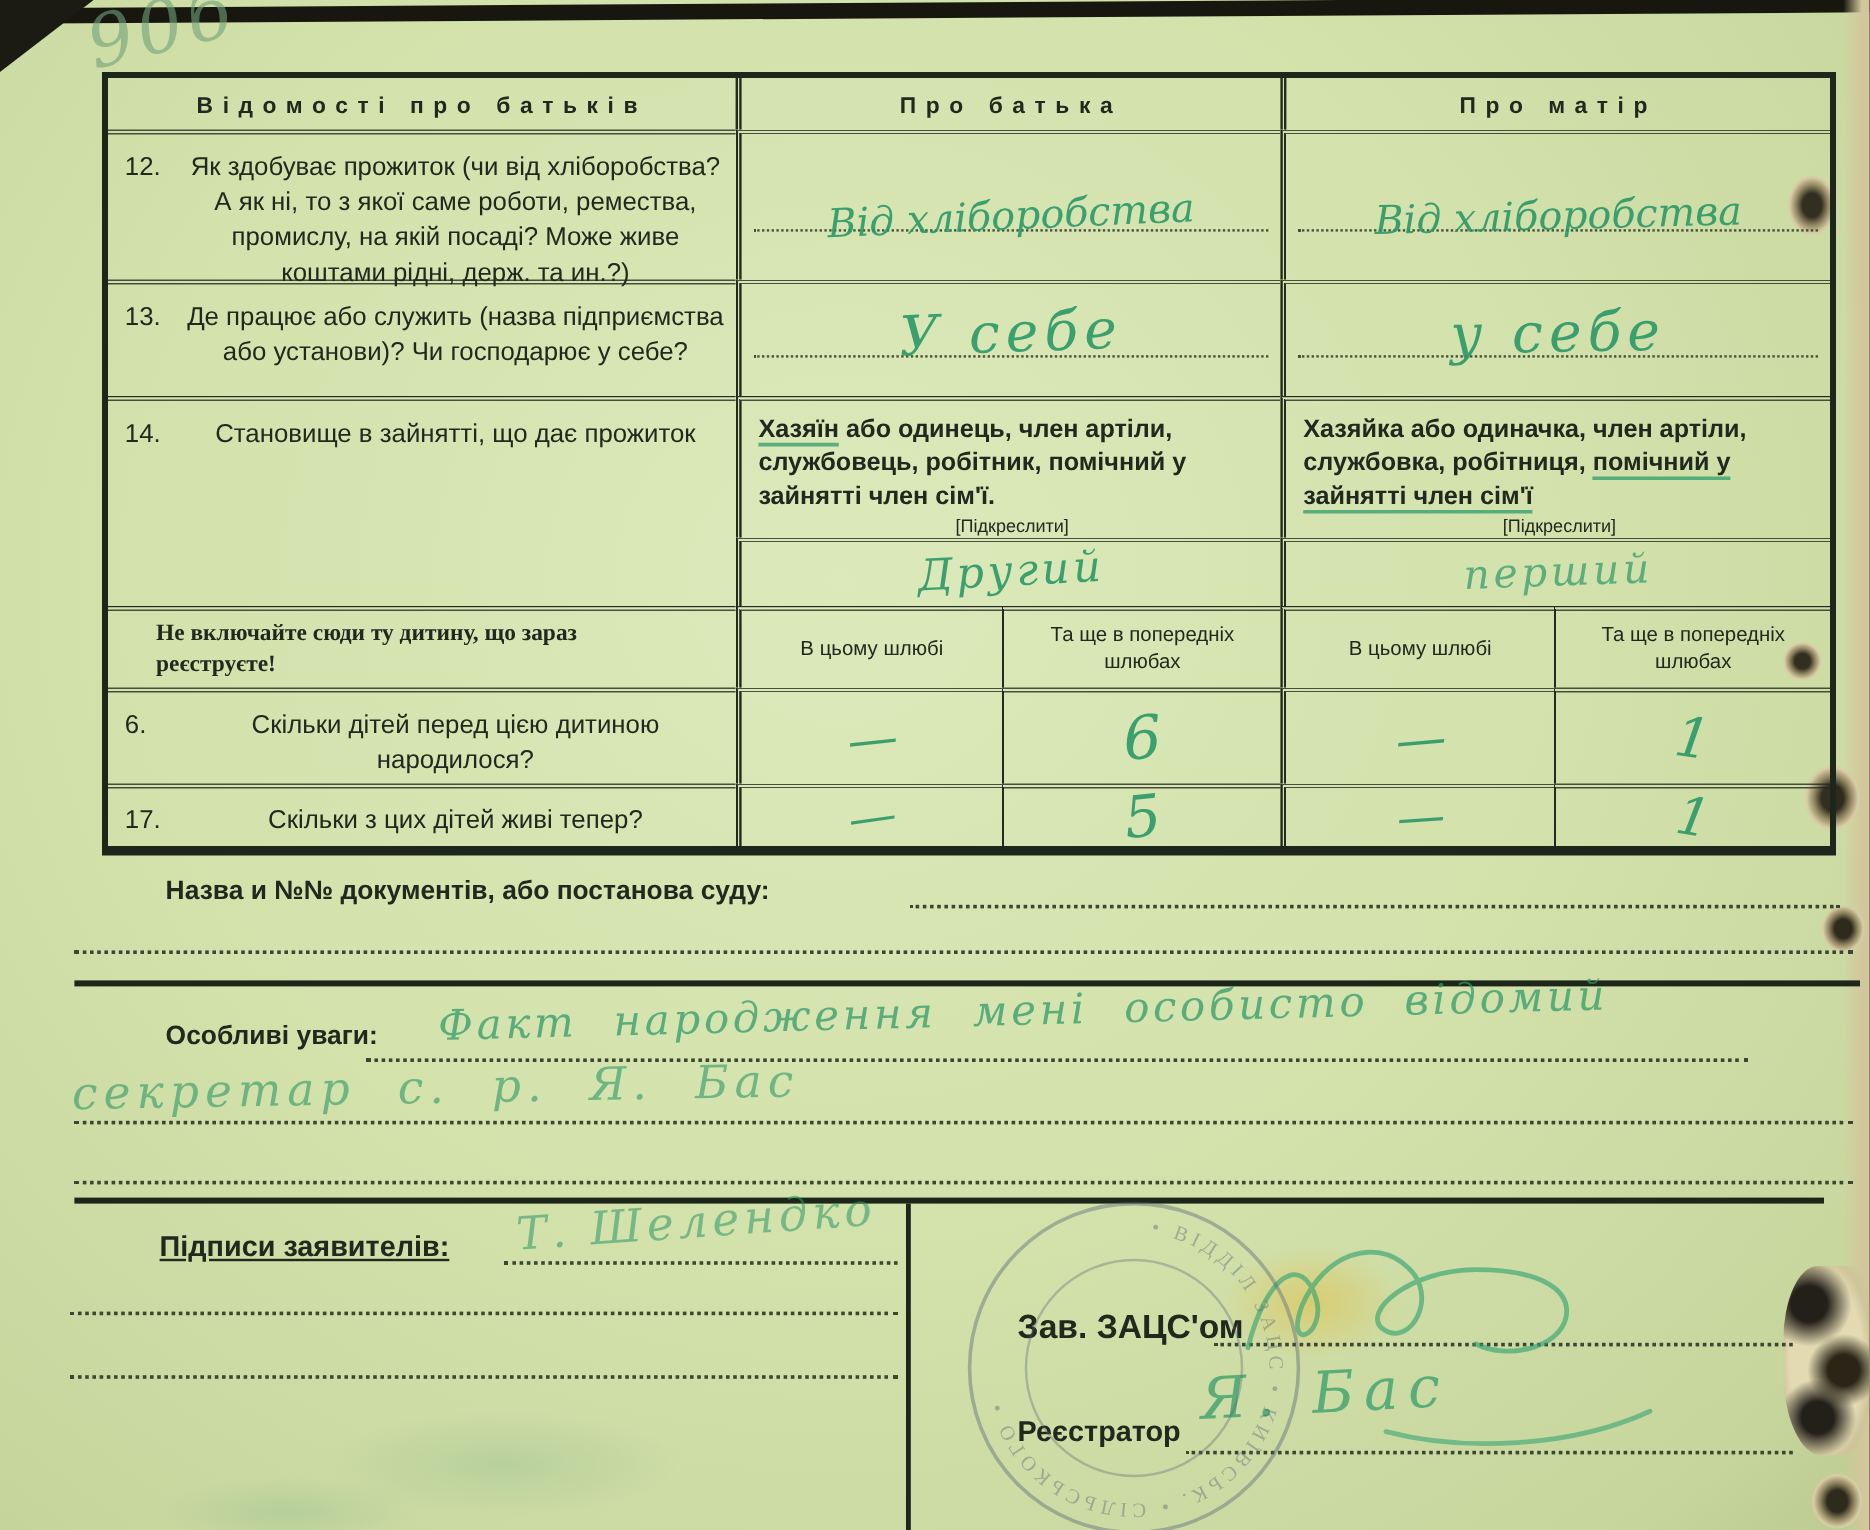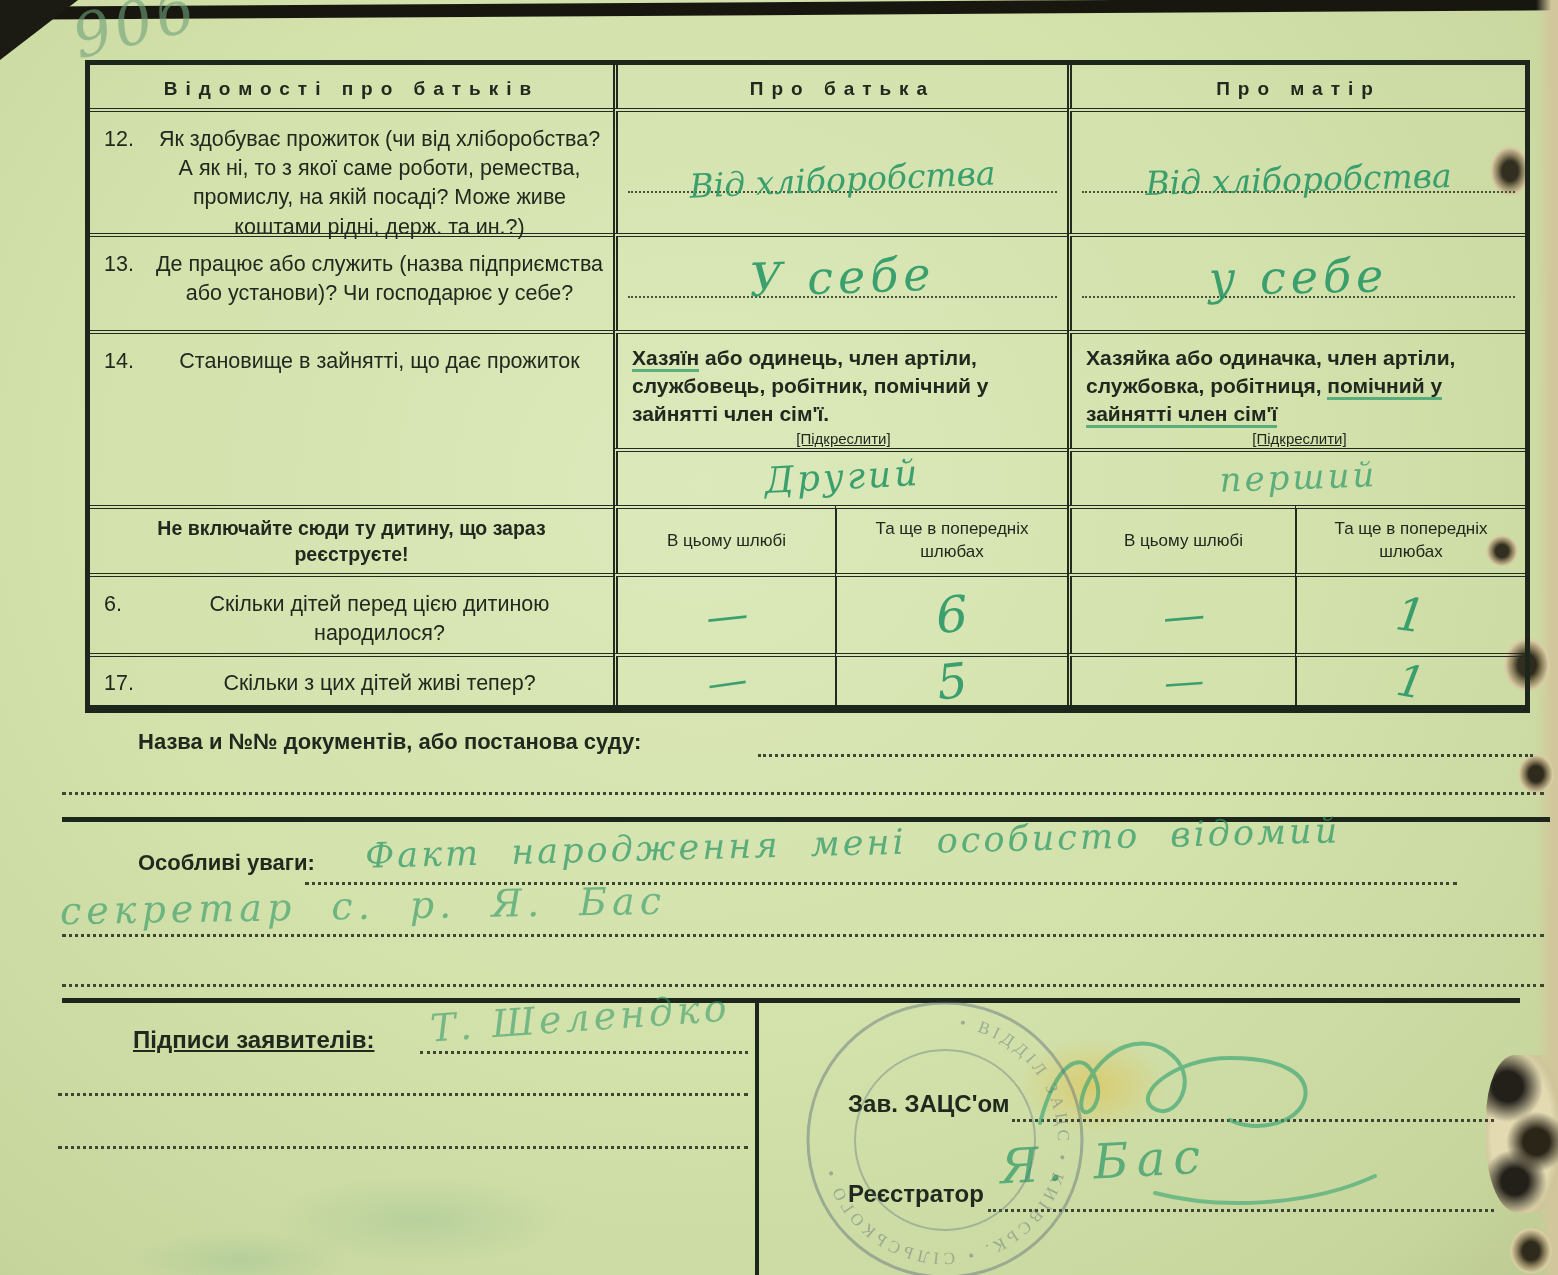--- a/index.html
+++ b/index.html
@@ -32,22 +32,22 @@
   .sp2a{grid-column:2 / span 2;} .sp2b{grid-column:4 / span 2;}
   .b-main{border-left:5px double #222b1f;} .b-thin{border-left:2px solid #222b1f;}
   .b-top{border-top:4px double #222b1f;}
   .hdr{display:flex;align-items:center;justify-content:center;font-weight:bold;font-size:19px;letter-spacing:.42em;padding-top:4px;}
   .lbl{display:flex;gap:6px;padding:13px 8px 6px 14px;font-weight:normal;font-size:21.5px;line-height:1.36;}
   .lbl .num{flex:0 0 44px;} .lbl .txt{flex:1;text-align:center;}
   .vcell .rule{position:absolute;left:10px;right:10px;border-bottom:2px dotted #47523b;}
   .vcell .hand{position:absolute;width:100%;text-align:center;}
   .occ{padding:10px 12px 2px 14px;font-weight:bold;font-size:21px;line-height:1.34;}
   .ul-green{border-bottom:3px solid rgba(47,156,106,.75);}
-  .note-small{display:block;text-align:center;font-weight:normal;font-size:15px;margin-top:1px;text-decoration:underline;}
-  .subnote{display:flex;align-items:center;justify-content:center;text-align:center;font-weight:bold;font-size:19.5px;line-height:1.35;padding:4px 40px;}
+  .note-small{display:block;text-align:center;font-weight:normal;font-size:15px;margin-top:1px;}
+  .subnote{display:flex;align-items:center;justify-content:center;text-align:left;font-weight:bold;font-size:19.5px;line-height:1.35;padding:4px 40px;font-family:Liberation Serif, serif;}
   .subcol{display:flex;align-items:center;justify-content:center;text-align:center;font-size:17px;line-height:1.35;padding:4px 10px;}
   .numval{display:flex;align-items:center;justify-content:center;}
   
   .plabel{position:absolute;font-weight:bold;white-space:nowrap;}
   .dots{position:absolute;height:0;border-bottom:3px dotted #3c4733;}
   .thick{position:absolute;background:#1d261a;}
   .vline{position:absolute;width:4px;background:#1d261a;}
   .sigsvg{position:absolute;}
   .stampbox{position:absolute;left:795px;top:995px;width:310px;height:280px;opacity:.85;}
 </style>
@@ -177,21 +177,21 @@
   <div class="dots" style="left:62px;top:984px;width:1482px;"></div>
   <div class="thick" style="left:62px;top:998px;width:1458px;height:5px;"></div>
   <div class="vline" style="left:755px;top:1003px;height:272px;"></div>
 
   <div class="plabel" style="left:133px;top:1026px;font-size:24px;text-decoration:underline;">Підписи заявителів:</div>
   <div class="dots" style="left:420px;top:1051px;width:328px;"></div>
   <div class="hand" style="position:absolute;left:430px;top:996px;font-size:38px;transform:rotate(-4deg);letter-spacing:4px;color:rgba(41,152,102,.55);">Т. Шелендко</div>
   <div class="dots" style="left:58px;top:1093px;width:690px;"></div>
   <div class="dots" style="left:58px;top:1146px;width:690px;"></div>
 
-  <div class="plabel" style="left:848px;top:1090px;font-size:24px;">Зав. ЗАЦС'ом</div>
+  <div class="plabel" style="left:848px;top:1090px;font-size:28px;">Зав. ЗАЦС'ом</div>
   <div class="dots" style="left:1012px;top:1119px;width:482px;"></div>
   <svg class="sigsvg" style="left:1025px;top:1028px;" width="330" height="130" viewBox="0 0 330 130">
     <path d="M15,95 C30,35 60,15 72,55 C80,85 45,100 60,60 C78,18 120,2 148,28 C175,52 150,95 128,80 C108,66 150,30 205,30 C255,30 285,45 280,70 C274,96 230,105 205,92" fill="none" stroke="rgba(55,165,115,.65)" stroke-width="4" stroke-linecap="round"></path>
   </svg>
 
   <div class="plabel" style="left:848px;top:1180px;font-size:24px;">Реєстратор</div>
   <div class="dots" style="left:988px;top:1209px;width:506px;"></div>
   <div class="hand" style="position:absolute;left:1000px;top:1133px;font-size:48px;transform:rotate(-3deg);letter-spacing:8px;color:rgba(41,152,102,.7);">Я. Бас</div>
   <svg class="sigsvg" style="left:1150px;top:1168px;" width="240" height="50" viewBox="0 0 240 50">
     <path d="M5,25 C70,42 160,38 225,8" fill="none" stroke="rgba(55,165,115,.6)" stroke-width="4" stroke-linecap="round"></path>

